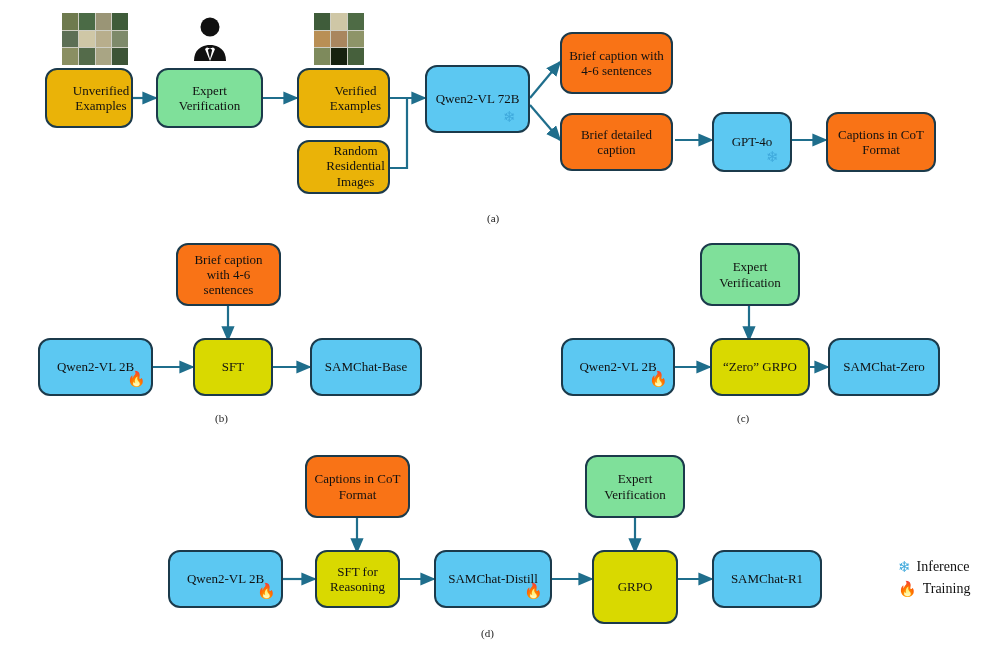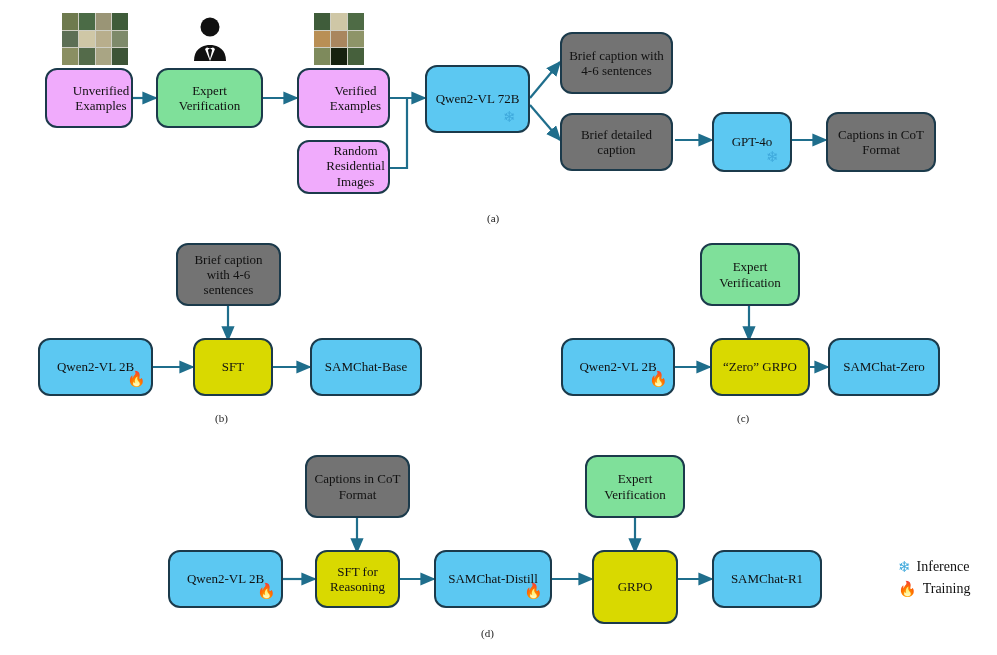--- a/index.html
+++ b/index.html
@@ -31,24 +31,24 @@
     align-items: center;
     justify-content: center;
     text-align: center;
     line-height: 1.18;
     color: #111111;
     font-size: 13px;
     padding: 3px 4px;
     z-index: 2;
   }
   .node .label { display: block; }
-  .n-orange { background: #f0abfc; padding-left: 28px; }
+  .n-orange { background: #eab308; padding-left: 28px; }
   .n-green  { background: #7FE09A; }
   .n-blue   { background: #5CC8F2; }
-  .n-pink   { background: #737373; }
+  .n-pink   { background: #f97316; }
   .n-yellow { background: #D9D900; }
 
   .badge {
     position: absolute;
     font-size: 15px;
     line-height: 1;
     z-index: 4;
     pointer-events: none;
   }
   .badge.snow { color: #3FA9DC; }

